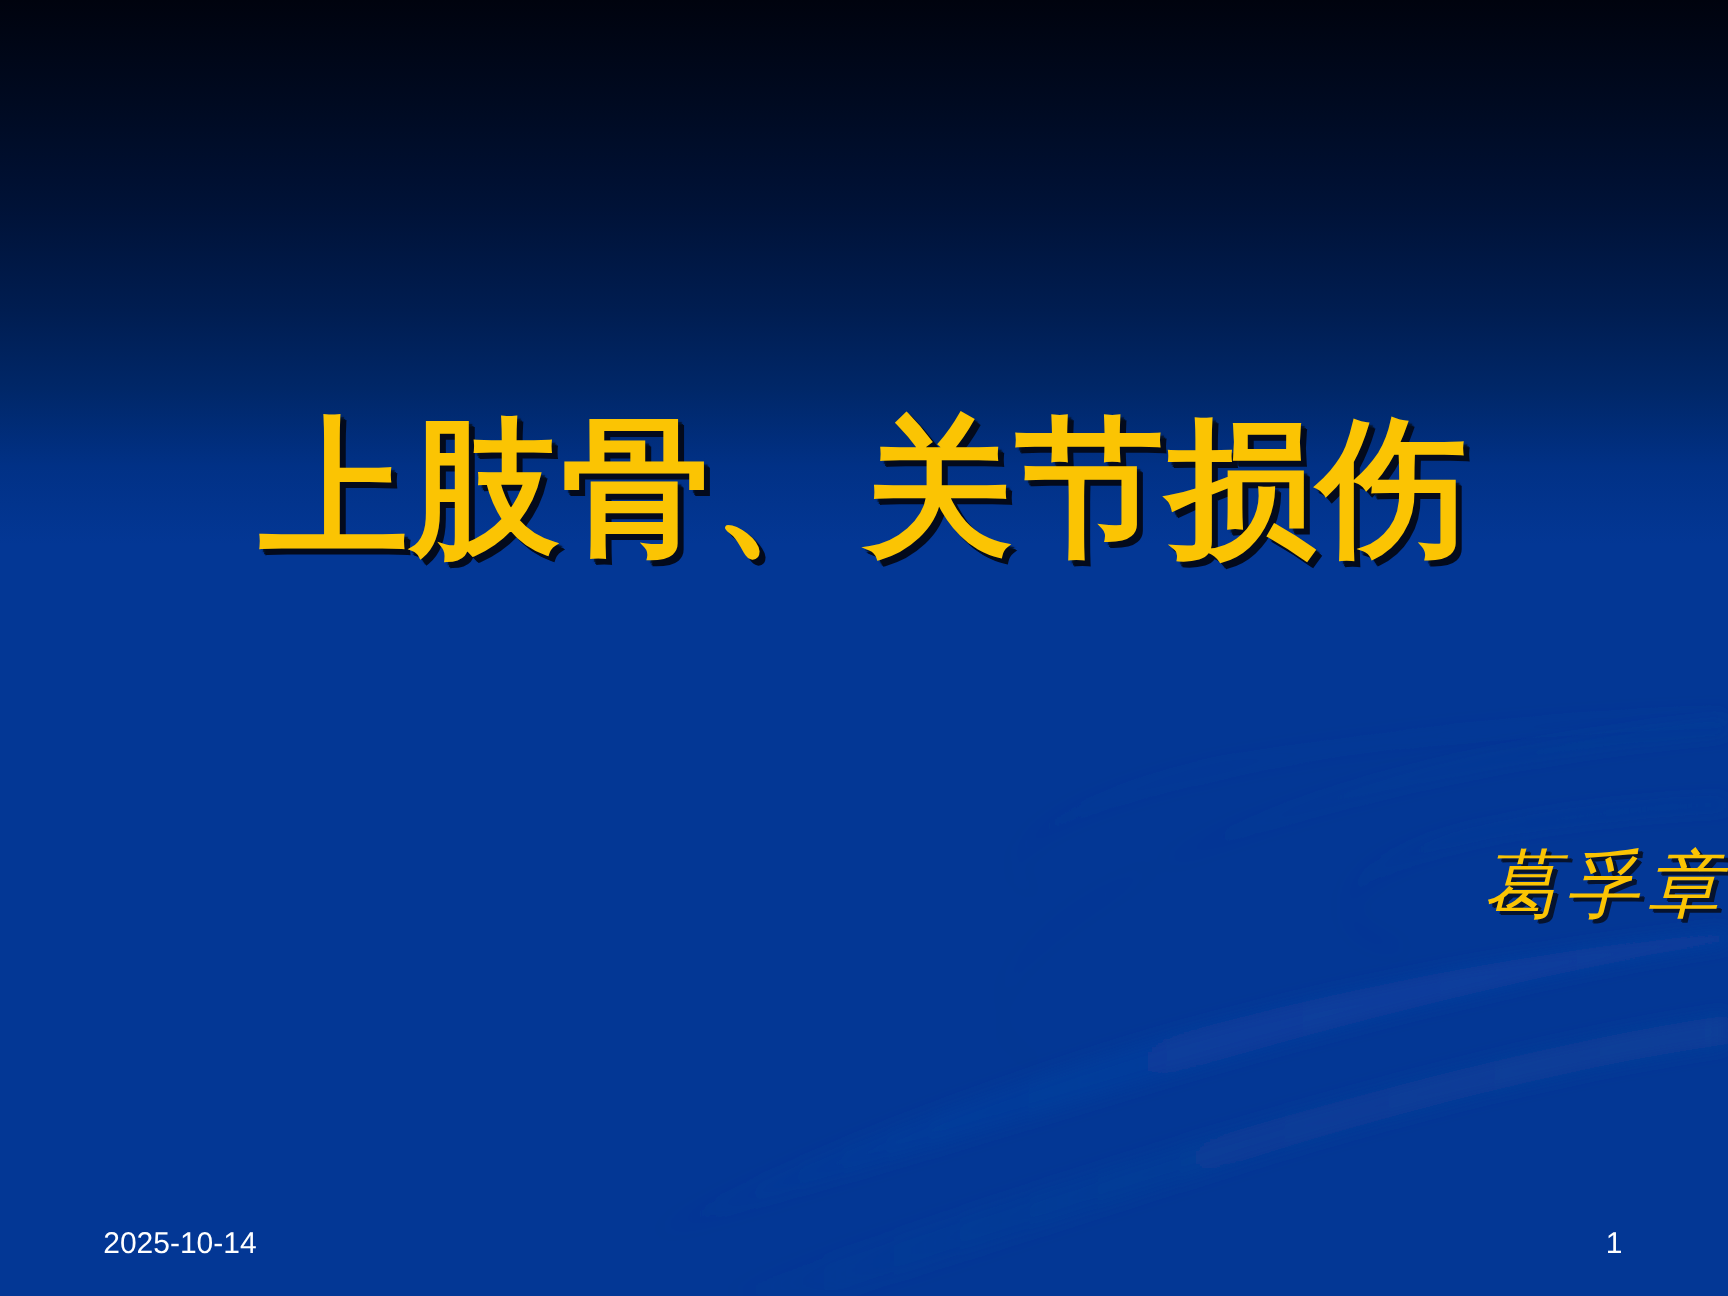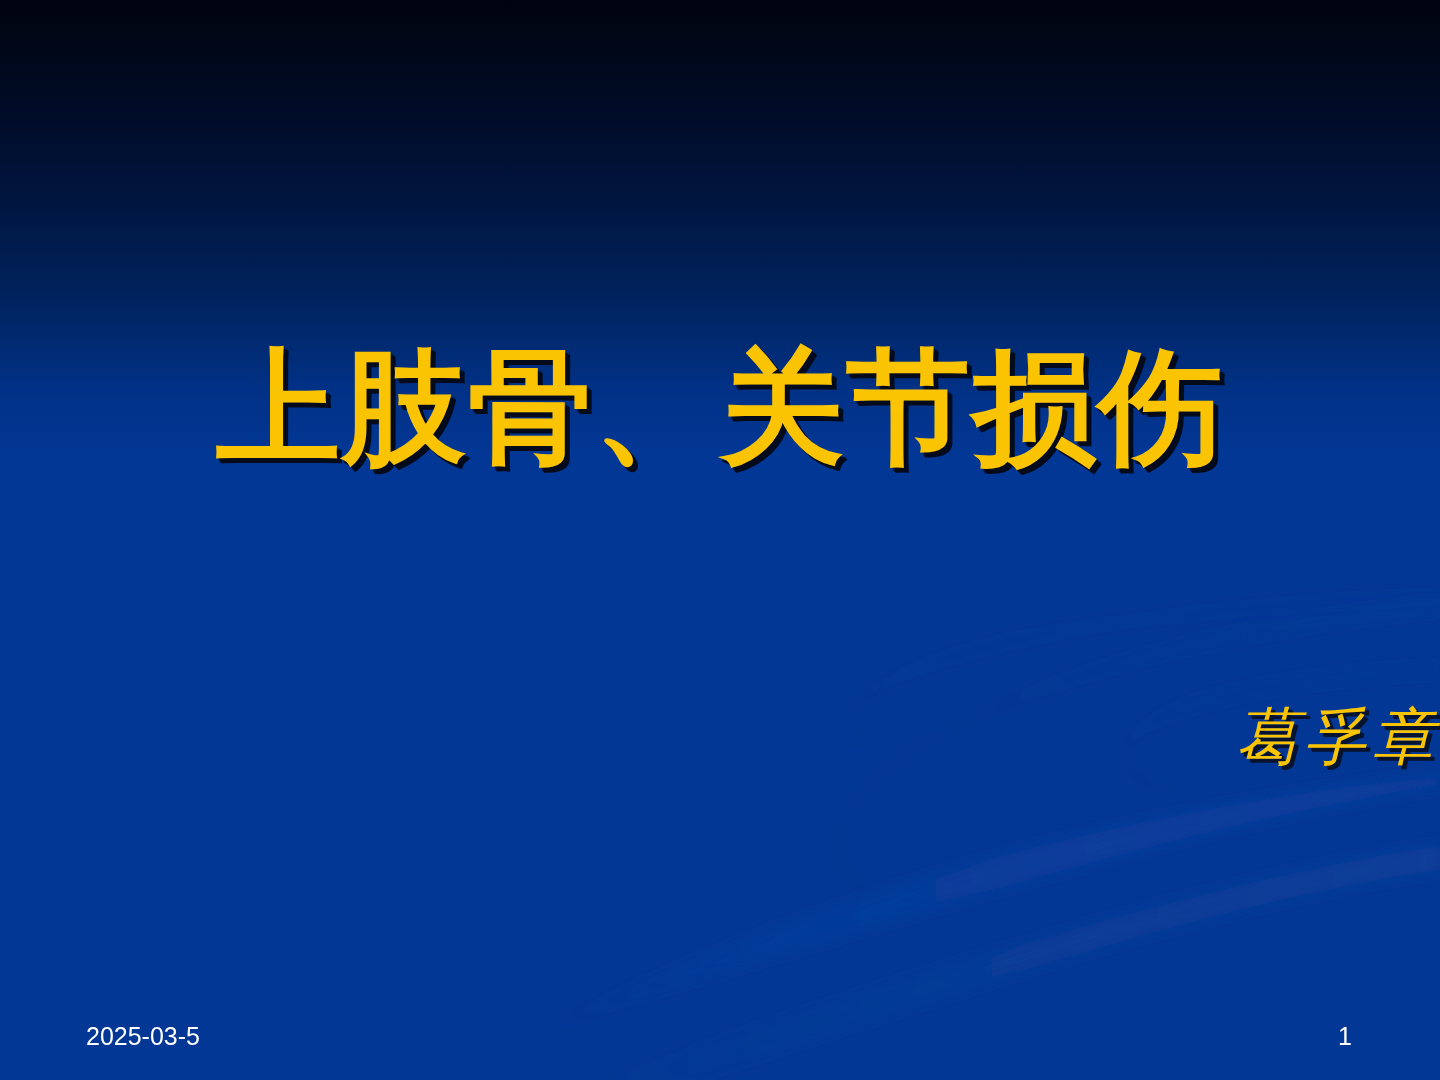--- a/index.html
+++ b/index.html
@@ -190,17 +190,17 @@
   </svg>
 
   <div class="title-block">
     <h1 class="title-text">上肢骨、关节损伤</h1>
   </div>
 
   <div class="subtitle-block">
     <p class="subtitle-text">葛孚章</p>
   </div>
 
-  <div class="footer-date">2025-03-5</div>
+  <div class="footer-date">2025-10-14</div>
 
   <div class="footer-pagenum">1</div>
 
 </div>
 
 </body></html>

